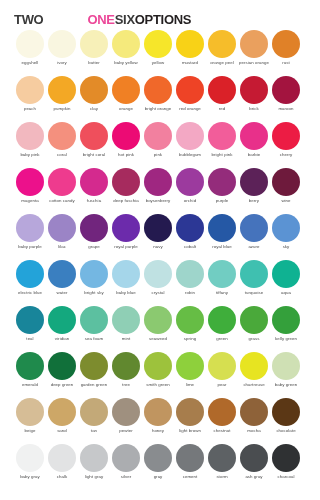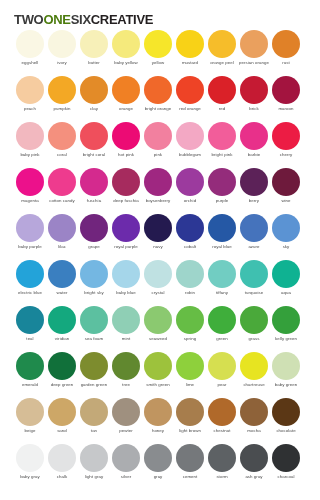--- a/index.html
+++ b/index.html
@@ -15,21 +15,21 @@
   .header{
     position:absolute;left:0;top:0;width:306px;height:30px;
   }
   .brand{
     position:absolute;left:14px;top:13px;
     font-size:13px;font-weight:bold;letter-spacing:-0.3px;
     white-space:nowrap;line-height:13px;
   }
   .brand span{display:inline;}
   .t-dark{color:#3a3a3a;}
-  .t-gray{color:#4d7c0f;}
+  .t-gray{color:#ec4899;margin-left:44px;}
   .t-black{color:#231f20;}
 
   .colopt{
     position:absolute;right:12px;top:13px;
     font-size:12px;font-weight:bold;letter-spacing:-0.2px;
     white-space:nowrap;line-height:13px;
   }
   .co-dark{color:#231f20;}
   .co-gray{color:#c2c2c2;}
 
@@ -66,21 +66,21 @@
     word-wrap:break-word;
   }
 </style>
 </head>
 <body>
 
 <div id="page">
 
   <div class="header">
     <div class="brand">
-      <span class="t-dark">TWO</span><span class="t-gray">ONE</span><span class="t-dark">SIX</span><span class="t-black">CREATIVE</span>
+      <span class="t-dark">TWO</span><span class="t-gray">ONE</span><span class="t-dark">SIX</span><span class="t-black">OPTIONS</span>
     </div>
   </div>
 
   <div class="grid" id="grid">
       <div class="row">
         <div class="cell">
           <span class="swatch" style="background: rgb(250, 247, 228);"></span>
           <div class="cap">eggshell</div>
         </div>
         <div class="cell">

